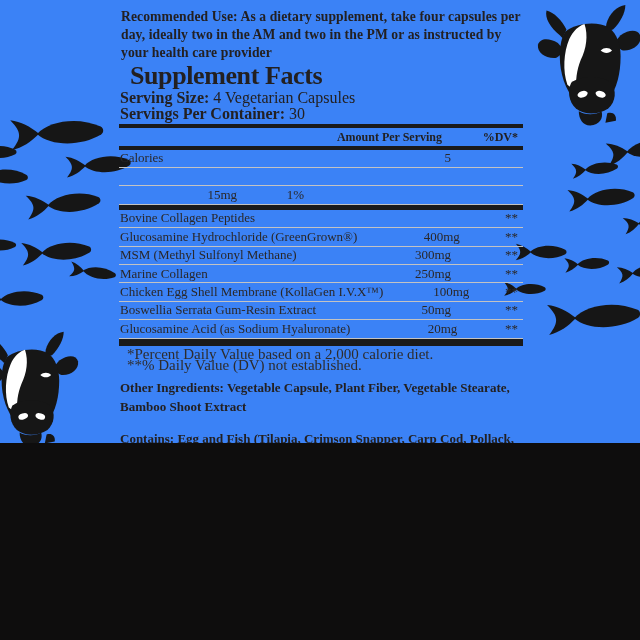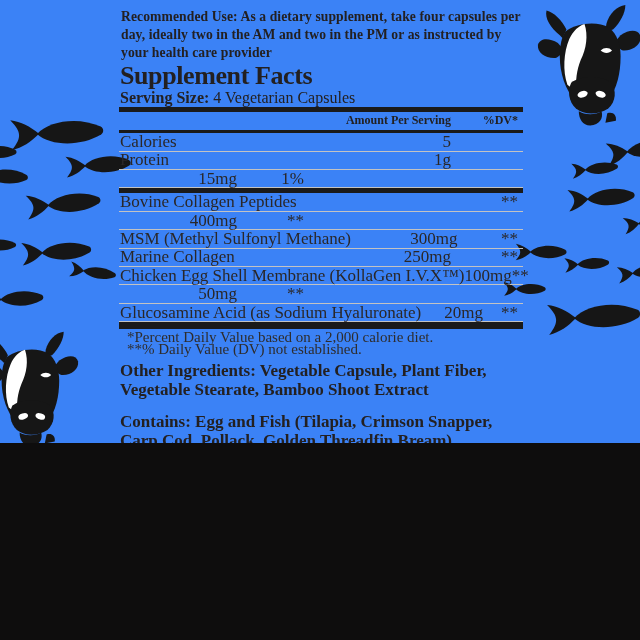--- a/index.html
+++ b/index.html
@@ -4,36 +4,36 @@
 <style>
   html,body{margin:0;padding:0;background:#ffffff;}
   #canvas{
     position:relative;width:640px;height:640px;background:#3b82f6;
     overflow:hidden;font-family:Liberation Serif, serif;color:#222021;
   }
   .deco{position:absolute;left:0;top:0;z-index:0;}
   
   #content{position:absolute;left:119px;top:0;width:404px;z-index:1;}
   .rec-use{margin:8px 0 0 2px;font-size:13.6px;line-height:18px;font-weight:bold;letter-spacing:.1px;color:#232021;}
-  .sf-title{margin:1px 0 0 1px;font-size:26px;line-height:25px;font-weight:bold;letter-spacing:-.4px;color:#232021;}
+  .sf-title{margin:1px 0 0 11px;font-size:26px;line-height:25px;font-weight:bold;letter-spacing:-.4px;color:#232021;}
   .serv-line{margin:4px 0 0 1px;font-size:16px;line-height:12.3px;color:#232021;}
   .serv-line b{font-weight:bold;}
   .bar{background:#1a1a1a;width:100%;}
   .bar-a{height:4.5px;margin-top:3px;}
   .bar-b{height:3.5px;}
   .bar-c{height:5px;}
   .bar-d{height:7px;}
-  .sf-head{display:flex;align-items:center;height:18px;font-size:12px;font-weight:bold;}
-  .sf-row{display:flex;align-items:center;height:17.4px;font-size:17px;border-bottom:1px solid #c3c3c3;color:#2a2728;}
+  .sf-head{display:flex;align-items:center;height:18px;font-size:12px;font-weight:bold;gap:9px;}
+  .sf-row{display:flex;align-items:center;height:17.4px;font-size:13px;border-bottom:1px solid #c3c3c3;color:#2a2728;}
   .sf-row:last-of-type{border-bottom:none;}
   .col-name{flex:1;padding-left:1px;white-space:nowrap;}
   .col-amt{width:118px;text-align:right;white-space:nowrap;}
   .col-dv{width:72px;text-align:right;padding-right:5px;box-sizing:border-box;white-space:nowrap;}
   .footnote{margin:3px 0 0 8px;font-size:15px;line-height:11.5px;color:#2e2c2c;}
-  .ingredients{margin:6px 0 0 1px;font-size:17px;line-height:19px;font-weight:bold;color:#232021;}
+  .ingredients{margin:6px 0 0 1px;font-size:13px;line-height:19px;font-weight:bold;color:#232021;}
   .contains{margin:13px 0 0 1px;}
   
   #band{position:absolute;left:0;bottom:0;width:640px;height:197px;background:#0e0d0d;z-index:2;}
 </style>
 </head>
 <body>
 
 <div id="canvas">
 
   <svg class="deco" width="640" height="443" viewBox="0 0 640 443" aria-hidden="true">
@@ -80,70 +80,71 @@
     <use href="#fish-shape" transform="translate(586,264) rotate(-4) scale(0.48)"></use>
     <use href="#fish-shape" transform="translate(642,272) rotate(-8) scale(0.55)"></use>
     <use href="#fish-shape" transform="translate(524,289) scale(0.45)"></use>
     <use href="#fish-shape" transform="translate(592,317) rotate(-4)"></use>
   </svg>
 
   <div id="content">
     <p class="rec-use">Recommended Use: As a dietary supplement, take four capsules per day, ideally two in the AM and two in the PM or as instructed by your health care provider</p>
     <h1 class="sf-title">Supplement Facts</h1>
     <p class="serv-line"><b>Serving Size:</b> <span>4 Vegetarian Capsules</span></p>
+    <p class="serv-line"><b>Servings Per Container:</b> <span>30</span></p>
 
     <div class="bar bar-a"></div>
     <div class="sf-head">
       <span class="col-name"></span>
       <span class="col-amt">Amount Per Serving</span>
       <span class="col-dv">%DV*</span>
     </div>
     <div class="bar bar-b"></div>
 
     <div class="sf-row">
       <span class="col-name">Calories</span>
       <span class="col-amt">5</span>
       <span class="col-dv"></span>
     </div>
     <div class="sf-row">
-      <span class="col-name">Protein</span>
-      <span class="col-amt">1g</span>
       <span class="col-dv"></span>
     </div>
     <div class="sf-row">
       <span class="col-amt">15mg</span>
       <span class="col-dv">1%</span>
     </div>
 
     <div class="bar bar-c"></div>
 
     <div class="sf-row">
       <span class="col-name">Bovine Collagen Peptides</span>
       <span class="col-dv">**</span>
     </div>
     <div class="sf-row">
+      <span class="col-name">Glucosamine Hydrochloride (GreenGrown®)</span>
       <span class="col-amt">400mg</span>
       <span class="col-dv">**</span>
     </div>
     <div class="sf-row">
       <span class="col-name">MSM (Methyl Sulfonyl Methane)</span>
       <span class="col-amt">300mg</span>
       <span class="col-dv">**</span>
     </div>
     <div class="sf-row">
       <span class="col-name">Marine Collagen</span>
       <span class="col-amt">250mg</span>
       <span class="col-dv">**</span>
     </div>
     <div class="sf-row">
       <span class="col-name">Chicken Egg Shell Membrane (KollaGen I.V.X™)</span>
       <span class="col-amt">100mg</span>
       <span class="col-dv">**</span>
     </div>
     <div class="sf-row">
+      <span class="col-name">Boswellia Serrata Gum-Resin Extract</span>
       <span class="col-amt">50mg</span>
       <span class="col-dv">**</span>
     </div>
     <div class="sf-row">
       <span class="col-name">Glucosamine Acid (as Sodium Hyaluronate)</span>
       <span class="col-amt">20mg</span>
       <span class="col-dv">**</span>
     </div>
 
     <div class="bar bar-d"></div>

